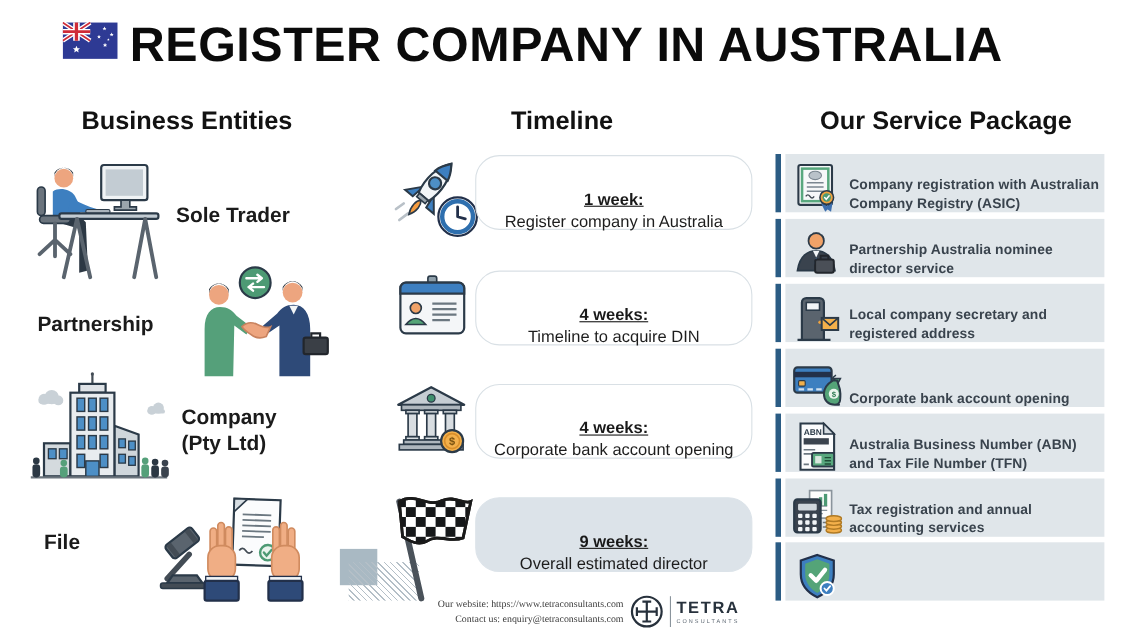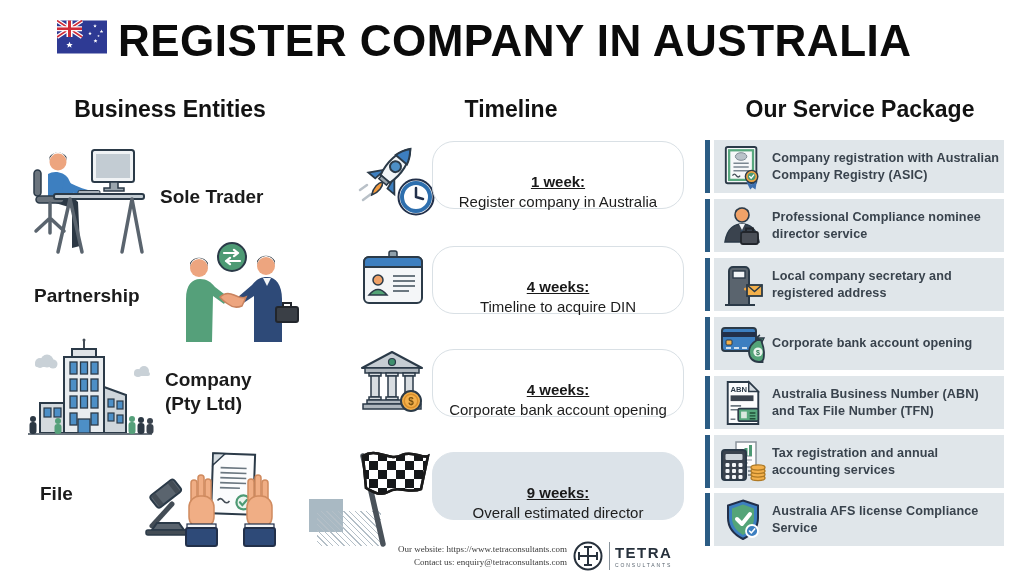--- a/index.html
+++ b/index.html
@@ -40,21 +40,21 @@
   .ti3{left:358px;top:350px;width:68px;height:64px;}
   .ti4{left:344px;top:444px;width:90px;height:104px;}
   .decor-square{left:309px;top:499px;width:34px;height:33px;background:#a9b9c3;}
   .decor-hatch{left:317px;top:511px;width:64px;height:35px;
     background:repeating-linear-gradient(45deg,transparent 0 3px,#b4bfc7 3px 4px);}
 
   
   .svc-row{left:705px;width:299px;height:53px;display:flex;}
   .s1{top:140px;} .s2{top:199px;} .s3{top:258px;} .s4{top:317px;} .s5{top:376px;} .s6{top:435px;} .s7{top:493px;}
   .svc-bar{width:5px;height:100%;background:#2b5c84;margin-right:4px;flex:0 0 auto;}
-  .svc-card{flex:1;background:#e0e6ea;display:flex;align-items:center;}
+  .svc-card{flex:1;background:#e0e6ea;display:flex;align-items:flex-end;}
   .svc-icon{width:58px;flex:0 0 auto;display:flex;align-items:center;justify-content:center;}
   .svc-label{flex:1;font-size:12.6px;font-weight:600;color:#39434d;line-height:1.3;padding-right:4px;letter-spacing:.1px;}
 
   
   .footer{left:398px;top:540px;display:flex;align-items:center;gap:5px;}
   .f-lines{font-family:"Liberation Serif","DejaVu Serif",serif;font-size:9px;color:#3a3a3a;
            text-align:right;line-height:1.45;}
   .f-divider{width:1px;height:28px;background:#8a949c;}
   .f-logotext{display:flex;flex-direction:column;line-height:1;}
   .f-name{font-size:15px;font-weight:700;color:#27313c;letter-spacing:1.5px;}
@@ -336,21 +336,21 @@
         <svg width="44" height="44" viewBox="0 0 44 44">
           <circle cx="21" cy="11" r="7" fill="#f0a268" stroke="#2b3a48" stroke-width="1.6"></circle>
           <path d="M14,10 A7,7 0 0 1 28,10 L28,7 C25,2 17,2 14,7 Z" fill="#2e3640"></path>
           <path d="M4,38 C6,24 14,20 21,20 C28,20 36,24 38,38 Z" fill="#3a434e" stroke="#2b3a48" stroke-width="1.6"></path>
           <path d="M18,20 L21,26 L24,20 Z" fill="#f2f5f7"></path>
           <path d="M21,26 l2,5 -2,4 -2,-4 Z" fill="#3d7fc0"></path>
           <path d="M25,28 v-3.5 h7 v3.5" stroke="#22262c" stroke-width="1.8" fill="none"></path>
           <rect x="20" y="28" width="17" height="12" rx="2" fill="#4a4f57" stroke="#22262c" stroke-width="1.8"></rect>
         </svg>
       </div>
-      <div class="svc-label">Professional Compliance nominee director service</div>
+      <div class="svc-label">Partnership Australia nominee director service</div>
     </div>
   </div>
 
   <div class="abs svc-row s3">
     <div class="svc-bar"></div>
     <div class="svc-card">
       <div class="svc-icon">
         <svg width="44" height="44" viewBox="0 0 44 44">
           <path d="M8,42 V8 a4,4 0 0 1 4,-4 h12 a4,4 0 0 1 4,4 v34" fill="#5a646e" stroke="#2b3a48" stroke-width="2"></path>
           <rect x="12" y="8" width="12" height="7" fill="#f2f5f7" stroke="#2b3a48" stroke-width="1.4"></rect>
@@ -444,21 +444,20 @@
     <div class="svc-card">
       <div class="svc-icon">
         <svg width="44" height="44" viewBox="0 0 44 44">
           <path d="M22,2.5 L37,7.5 V20 C37,30 30,37 22,41 C14,37 7,30 7,20 V7.5 Z" fill="#3d7fc0" stroke="#22304a" stroke-width="2"></path>
           <path d="M22,6.5 L33,10.5 V20 C33,28 28,33.5 22,37 C16,33.5 11,28 11,20 V10.5 Z" fill="#54a478"></path>
           <path d="M16,21 l5,5 8,-10" stroke="#fff" stroke-width="4" fill="none" stroke-linecap="round" stroke-linejoin="round"></path>
           <circle cx="31" cy="33" r="6" fill="#3d7fc0" stroke="#fff" stroke-width="1.8"></circle>
           <path d="M28.5,33 l1.8,1.9 l3.4,-4" stroke="#fff" stroke-width="1.6" fill="none" stroke-linecap="round"></path>
         </svg>
       </div>
-      <div class="svc-label">Australia AFS license Compliance Service</div>
     </div>
   </div>
 
   <div class="abs footer">
     <div class="f-lines">
       <div>Our website: https://www.tetraconsultants.com</div>
       <div>Contact us: enquiry@tetraconsultants.com</div>
     </div>
     <svg width="32" height="32" viewBox="0 0 32 32">
       <circle cx="16" cy="16" r="13.5" fill="none" stroke="#27313c" stroke-width="2"></circle>

